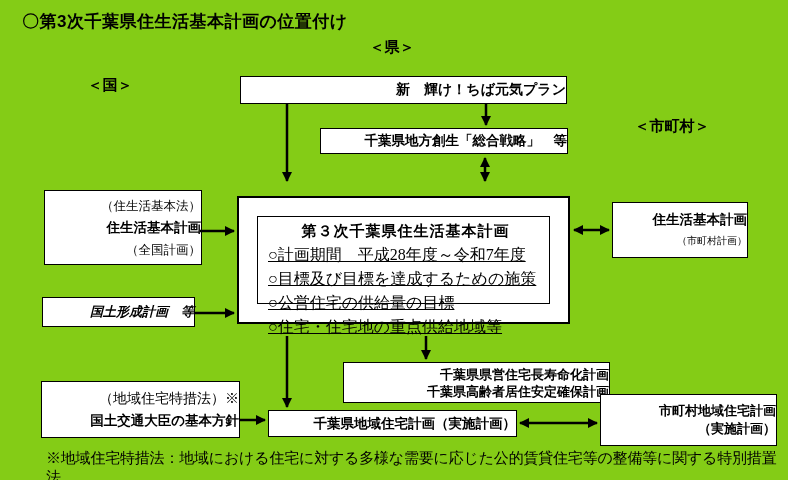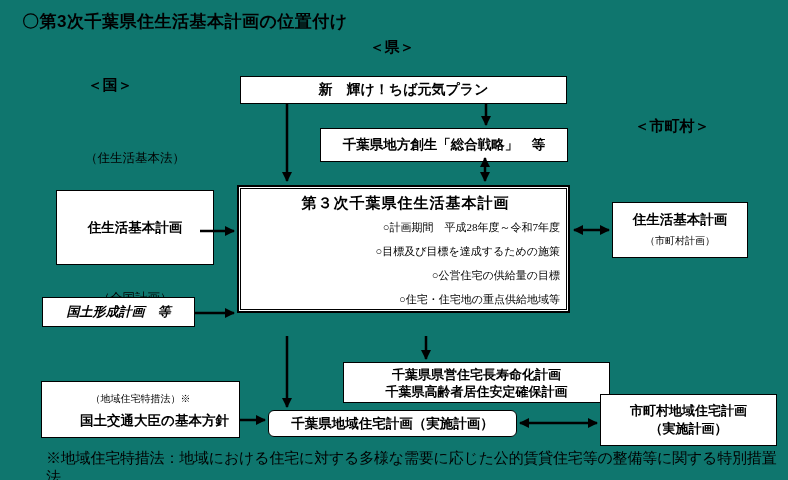--- a/index.html
+++ b/index.html
@@ -1,69 +1,69 @@
 <!DOCTYPE html>
 <html><head>
 <meta charset="utf-8">
 <style>
   * { margin:0; padding:0; box-sizing:border-box; }
   body { background:#fff; }
   .canvas {
-    position:relative; width:788px; height:480px; background:#0f766e;
+    position:relative; width:788px; height:480px; background:#84cc16;
     font-family:"Liberation Sans", sans-serif; color:#000; overflow:hidden;
   }
   .page-title {
     position:absolute; left:22px; top:10px;
     font-size:17px; font-weight:bold; letter-spacing:0.5px;
   }
   .region-label {
     position:absolute; font-size:15px; font-weight:bold; text-align:center;
   }
   .lbl-ken  { left:352px; top:38px;  width:80px; }
   .lbl-kuni { left:70px;  top:76px;  width:80px; }
   .lbl-shichoson { left:612px; top:82px; width:120px;margin-top:35px; }
 
   .box {
     position:absolute; border:1.5px solid #000; background:#fff;
-    display:flex; flex-direction:column; justify-content:center; align-items:center;
+    display:flex; flex-direction:column; justify-content:center; align-items:flex-end;
     text-align:center; z-index:1;
   }
   .gothic { font-weight:bold; font-family:"Liberation Sans", sans-serif; }
   .mincho { font-family:"Liberation Serif", serif; font-weight:normal; }
 
   .box-genki { left:240px; top:76px;  width:327px; height:28px; font-size:14px; }
-  .box-sogo  { left:320px; top:128px; width:248px; height:34px; font-size:13.5px; }
+  .box-sogo  { left:320px; top:128px; width:248px; height:26px; font-size:13.5px; }
 
   .box-main {
-    position:absolute; left:237px; top:185px; width:333px; height:128px;
-    border:2px solid #000; padding:1px; background:#fff; z-index:1;
+    position:absolute; left:237px; top:196px; width:333px; height:128px;
+    border:2px solid #000; padding:18px; background:#fff; z-index:1;
   }
   .box-main-inner {
     border:1px solid #000; width:100%; height:100%;
     display:flex; flex-direction:column; padding:2px 6px 0 10px;
   }
   .main-title { font-size:15px; font-weight:bold; text-align:center; line-height:24px; letter-spacing:1px; }
-  .main-bullet { font-size:11px; line-height:24px; text-align:right;
-    font-family:"Liberation Serif", serif; }
+  .main-bullet { font-size:16px; line-height:24px; text-align:left;
+    font-family:"Liberation Serif", serif;text-decoration:underline; }
 
-  .box-national { left:56px; top:190px; width:158px; height:75px;gap:48px; }
+  .box-national { left:44px; top:190px; width:158px; height:75px; }
   .box-national .l1, .box-national .l3 { font-size:12.5px; line-height:22px; }
   .box-national .l2 { font-size:13.5px; line-height:22px; }
 
   .box-kokudo { left:42px; top:297px; width:153px; height:30px; font-size:13px;font-style:italic; }
 
   .box-municipal { left:612px; top:202px; width:136px; height:56px; }
   .box-municipal .l1 { font-size:13.5px; line-height:22px; }
   .box-municipal .l2 { font-size:10px; line-height:20px; }
 
   .box-chouju { left:300px; top:362px; width:267px; height:41px; font-size:13px; line-height:17px;margin-left:43px; }
-  .box-chiiki { left:268px; top:410px; width:249px; height:27px; font-size:13.5px;border-radius:6px; }
+  .box-chiiki { left:268px; top:410px; width:249px; height:27px; font-size:13.5px; }
 
   .box-minister { left:41px; top:381px; width:199px; height:57px; }
-  .box-minister .l1 { font-size:10px; line-height:22px; }
+  .box-minister .l1 { font-size:14px; line-height:22px; }
   .box-minister .l2 { font-size:13.5px; line-height:22px;margin-left:28px; }
 
   .box-mchiiki { left:600px; top:394px; width:177px; height:52px; font-size:13px; line-height:18px; }
 
   .footnote {
     position:absolute; left:46px; top:449px; font-size:15px;
     font-family:"Liberation Serif", serif; letter-spacing:-0.2px;
   }
   svg.arrows {
     position:absolute; left:0; top:0; z-index:2; pointer-events:none;

